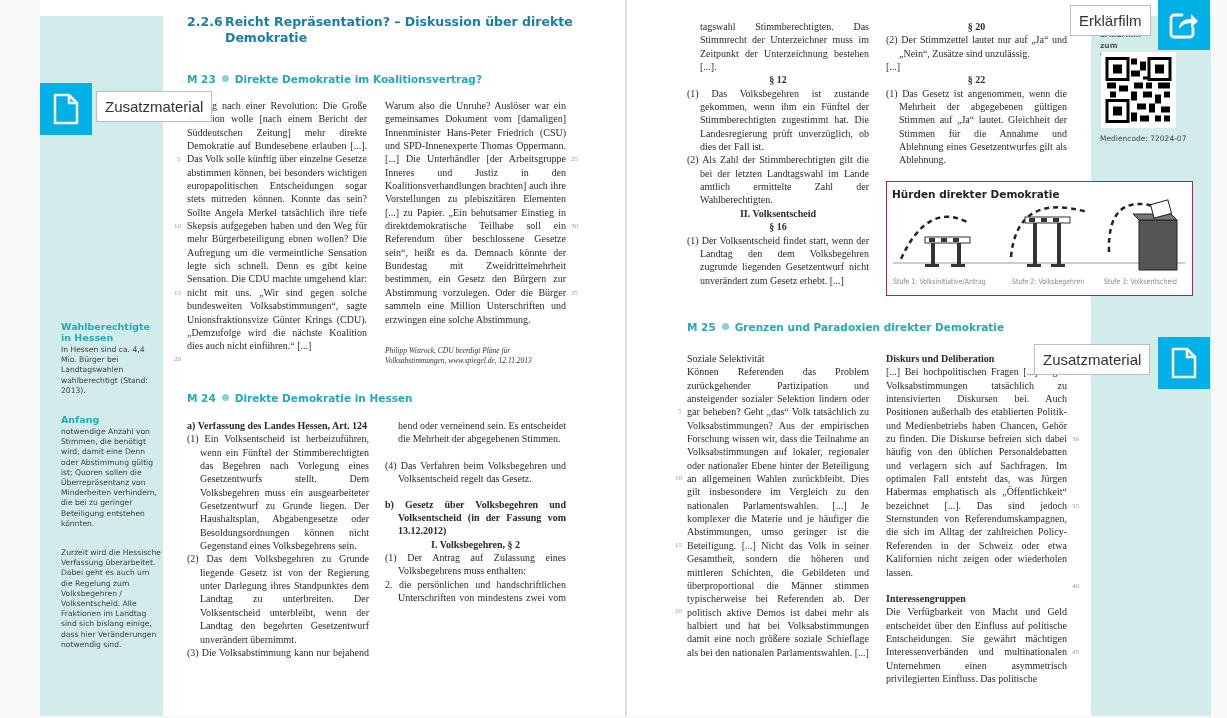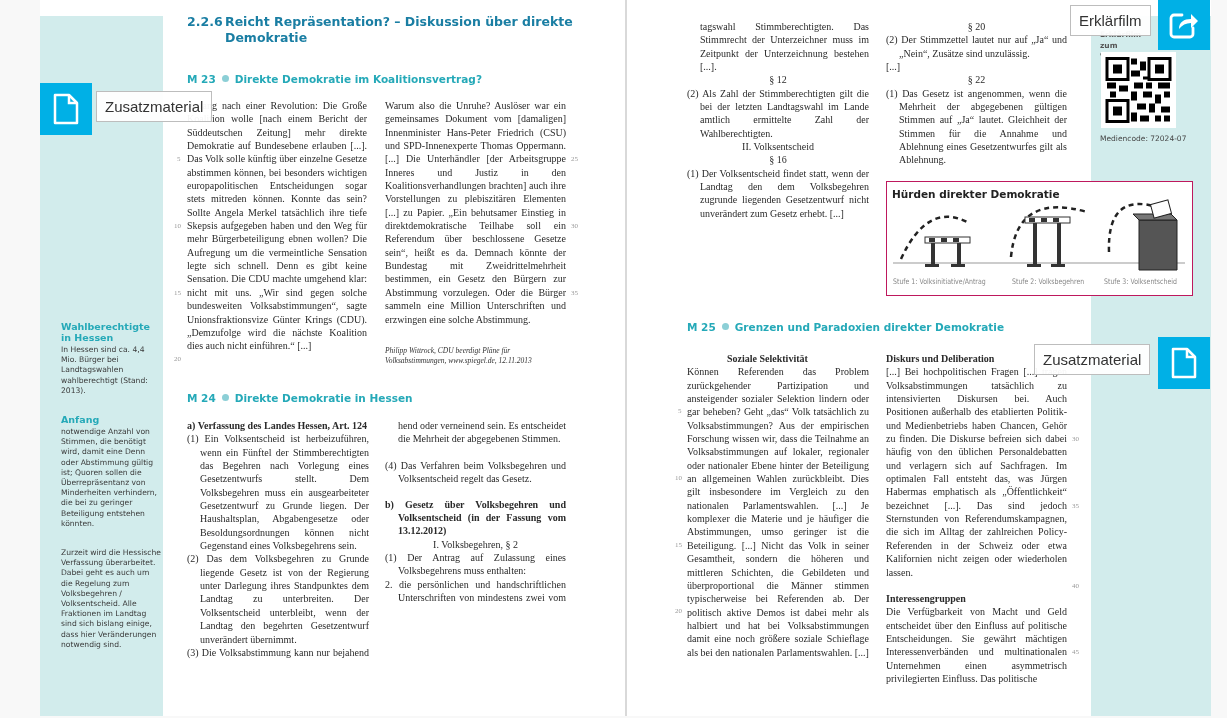--- a/index.html
+++ b/index.html
@@ -13,21 +13,21 @@
   .chapter{position:absolute;left:187px;top:14px;font-family:"DejaVu Sans",sans-serif;font-weight:bold;font-size:12.5px;color:#1a7ea3;line-height:16px;}
   .chapter .num{display:inline-block;width:38px;}
   .chapter .t2{padding-left:38px;}
   .mhead{position:absolute;font-family:"DejaVu Sans",sans-serif;font-weight:bold;font-size:10.5px;color:#25a9b8;white-space:nowrap;}
   .mhead .dot{display:inline-block;width:7px;height:7px;border-radius:50%;background:#8ccfd6;margin:0 6px 0 6px;vertical-align:1px;}
   .col{position:absolute;font-size:10px;line-height:13.35px;color:#2a2a2a;text-align:justify;}
   .col p{margin:0;}
   .ln{position:absolute;font-size:7px;color:#999;}
   .src{position:absolute;font-size:7.5px;font-style:italic;color:#333;line-height:10px;}
   .legal{font-size:10px;line-height:13.35px;}
-  .legal .c{text-align:center;font-weight:normal;}
+  .legal .c{text-align:center;font-weight:bold;}
   .legal .it{padding-left:13px;text-indent:-13px;}
   .legal .hb{padding-left:13px;text-indent:-13px;font-weight:bold;}
   .side{position:absolute;left:61px;font-family:"DejaVu Sans",sans-serif;font-size:7.6px;line-height:10.2px;color:#3a3a3a;width:100px;}
   .side .st{color:#25a9b8;font-weight:bold;font-size:9.5px;line-height:11px;margin-bottom:2px;}
   .iconbtn{position:absolute;width:52px;height:52px;background:#00b0e6;display:flex;align-items:center;justify-content:center;cursor:pointer;}
   .tooltip{position:absolute;background:rgba(255,255,255,0.95);border:1px solid #bdbdbd;font-family:"Liberation Sans",sans-serif;font-size:15px;color:#333;padding:6px 8px;white-space:nowrap;}
   .figure{position:absolute;left:886px;top:181px;width:305px;height:113px;border:1px solid #be185d;background:#fff;}
   .figure .ft{position:absolute;left:5px;top:6px;font-family:"DejaVu Sans",sans-serif;font-weight:bold;font-size:10.5px;color:#222;}
   .figure .lab{position:absolute;top:95px;font-family:"DejaVu Sans",sans-serif;font-size:7.6px;color:#888;white-space:nowrap;transform:scaleX(0.82);transform-origin:left;}
   .qrbox{position:absolute;left:1101px;top:52px;width:75px;height:76px;background:#fff;}
@@ -80,20 +80,21 @@
   <p class="it">(4) Das Verfahren beim Volksbegehren und Volksentscheid regelt das Gesetz.</p>
   <p style="height:12px;"></p>
   <p class="hb">b) Gesetz über Volksbegehren und Volksentscheid (in der Fassung vom 13.12.2012)</p>
   <p class="c">I. Volksbegehren, § 2</p>
   <p class="it">(1) Der Antrag auf Zulassung eines Volksbegehrens muss enthalten:</p>
   <p class="it" style="height:27px;overflow:hidden;">2. die persönlichen und handschriftlichen Unterschriften von mindestens zwei vom Hundert der bei der letzten Landtagswahl Stimmberechtigten. Das Stimmrecht der Unterzeichner muss im Zeitpunkt der Unterzeichnung bestehen [...].</p>
 </div>
 <div class="col legal" style="left:687px;top:20px;width:182px;">
   <p style="padding-left:13px;">tagswahl Stimmberechtigten. Das Stimmrecht der Unterzeichner muss im Zeitpunkt der Unterzeichnung bestehen [...].</p>
   <p class="c">§ 12</p>
+  <p class="it">(1) Das Volksbegehren ist zustande gekommen, wenn ihm ein Fünftel der Stimmberechtigten zugestimmt hat. Die Landesregierung prüft unverzüglich, ob dies der Fall ist.</p>
   <p class="it">(2) Als Zahl der Stimmberechtigten gilt die bei der letzten Landtagswahl im Lande amtlich ermittelte Zahl der Wahlberechtigten.</p>
   <p class="c">II. Volksentscheid</p>
   <p class="c">§ 16</p>
   <p class="it">(1) Der Volksentscheid findet statt, wenn der Landtag den dem Volksbegehren zugrunde liegenden Gesetzentwurf nicht unverändert zum Gesetz erhebt. [...]</p>
 </div>
 <div class="col legal" style="left:886px;top:20px;width:181px;">
   <p class="c">§ 20</p>
   <p class="it">(2) Der Stimmzettel lautet nur auf „Ja“ und „Nein“, Zusätze sind unzulässig.</p>
   <p>[...]</p>
   <p class="c">§ 22</p>
@@ -135,21 +136,21 @@
   </svg>
   <div class="lab" style="left:6px;">Stufe 1: Volksinitiative/Antrag</div>
   <div class="lab" style="left:125px;">Stufe 2: Volksbegehren</div>
   <div class="lab" style="left:217px;">Stufe 3: Volksentscheid</div>
 </div>
 
 <div class="mhead" style="left:687px;top:321px;">
   <span>M 25</span><span class="dot"></span><span>Grenzen und Paradoxien direkter Demokratie</span>
 </div>
 <div class="col" style="left:687px;top:352px;width:182px;">
-  <p style="font-weight:bold;margin-left:40px;">Soziale Selektivität</p>
+  <p style="font-weight:normal;">Soziale Selektivität</p>
   <p>Können Referenden das Problem zurückgehender Partizipation und ansteigender sozialer Selektion lindern oder gar beheben? Geht „das“ Volk tatsächlich zu Volksabstimmungen? Aus der empirischen Forschung wissen wir, dass die Teilnahme an Volksabstimmungen auf lokaler, regionaler oder nationaler Ebene hinter der Beteiligung an allgemeinen Wahlen zurückbleibt. Dies gilt insbesondere im Vergleich zu den nationalen Parlamentswahlen. [...] Je komplexer die Materie und je häufiger die Abstimmungen, umso geringer ist die Beteiligung. [...] Nicht das Volk in seiner Gesamtheit, sondern die höheren und mittleren Schichten, die Gebildeten und überproportional die Männer stimmen typischerweise bei Referenden ab. Der politisch aktive Demos ist dabei mehr als halbiert und hat bei Volksabstimmungen damit eine noch größere soziale Schieflage als bei den nationalen Parlamentswahlen. [...]</p>
 </div>
 <div class="col" style="left:886px;top:352px;width:181px;">
   <p style="font-weight:bold;">Diskurs und Deliberation</p>
   <p>[...] Bei hochpolitischen Fragen [...] tragen Volksabstimmungen tatsächlich zu intensivierten Diskursen bei. Auch Positionen außerhalb des etablierten Politik- und Medienbetriebs haben Chancen, Gehör zu finden. Die Diskurse befreien sich dabei häufig von den üblichen Personaldebatten und verlagern sich auf Sachfragen. Im optimalen Fall entsteht das, was Jürgen Habermas emphatisch als „Öffentlichkeit“ bezeichnet [...]. Das sind jedoch Sternstunden von Referendumskampagnen, die sich im Alltag der zahlreichen Policy-Referenden in der Schweiz oder etwa Kalifornien nicht zeigen oder wiederholen lassen.</p>
   <p style="height:13px;"></p>
   <p style="font-weight:bold;">Interessengruppen</p>
   <p>Die Verfügbarkeit von Macht und Geld entscheidet über den Einfluss auf politische Entscheidungen. Sie gewährt mächtigen Interessenverbänden und multinationalen Unternehmen einen asymmetrisch privilegierten Einfluss. Das politische</p>
 </div>
 <span class="ln" style="left:678px;top:407px;">5</span>

